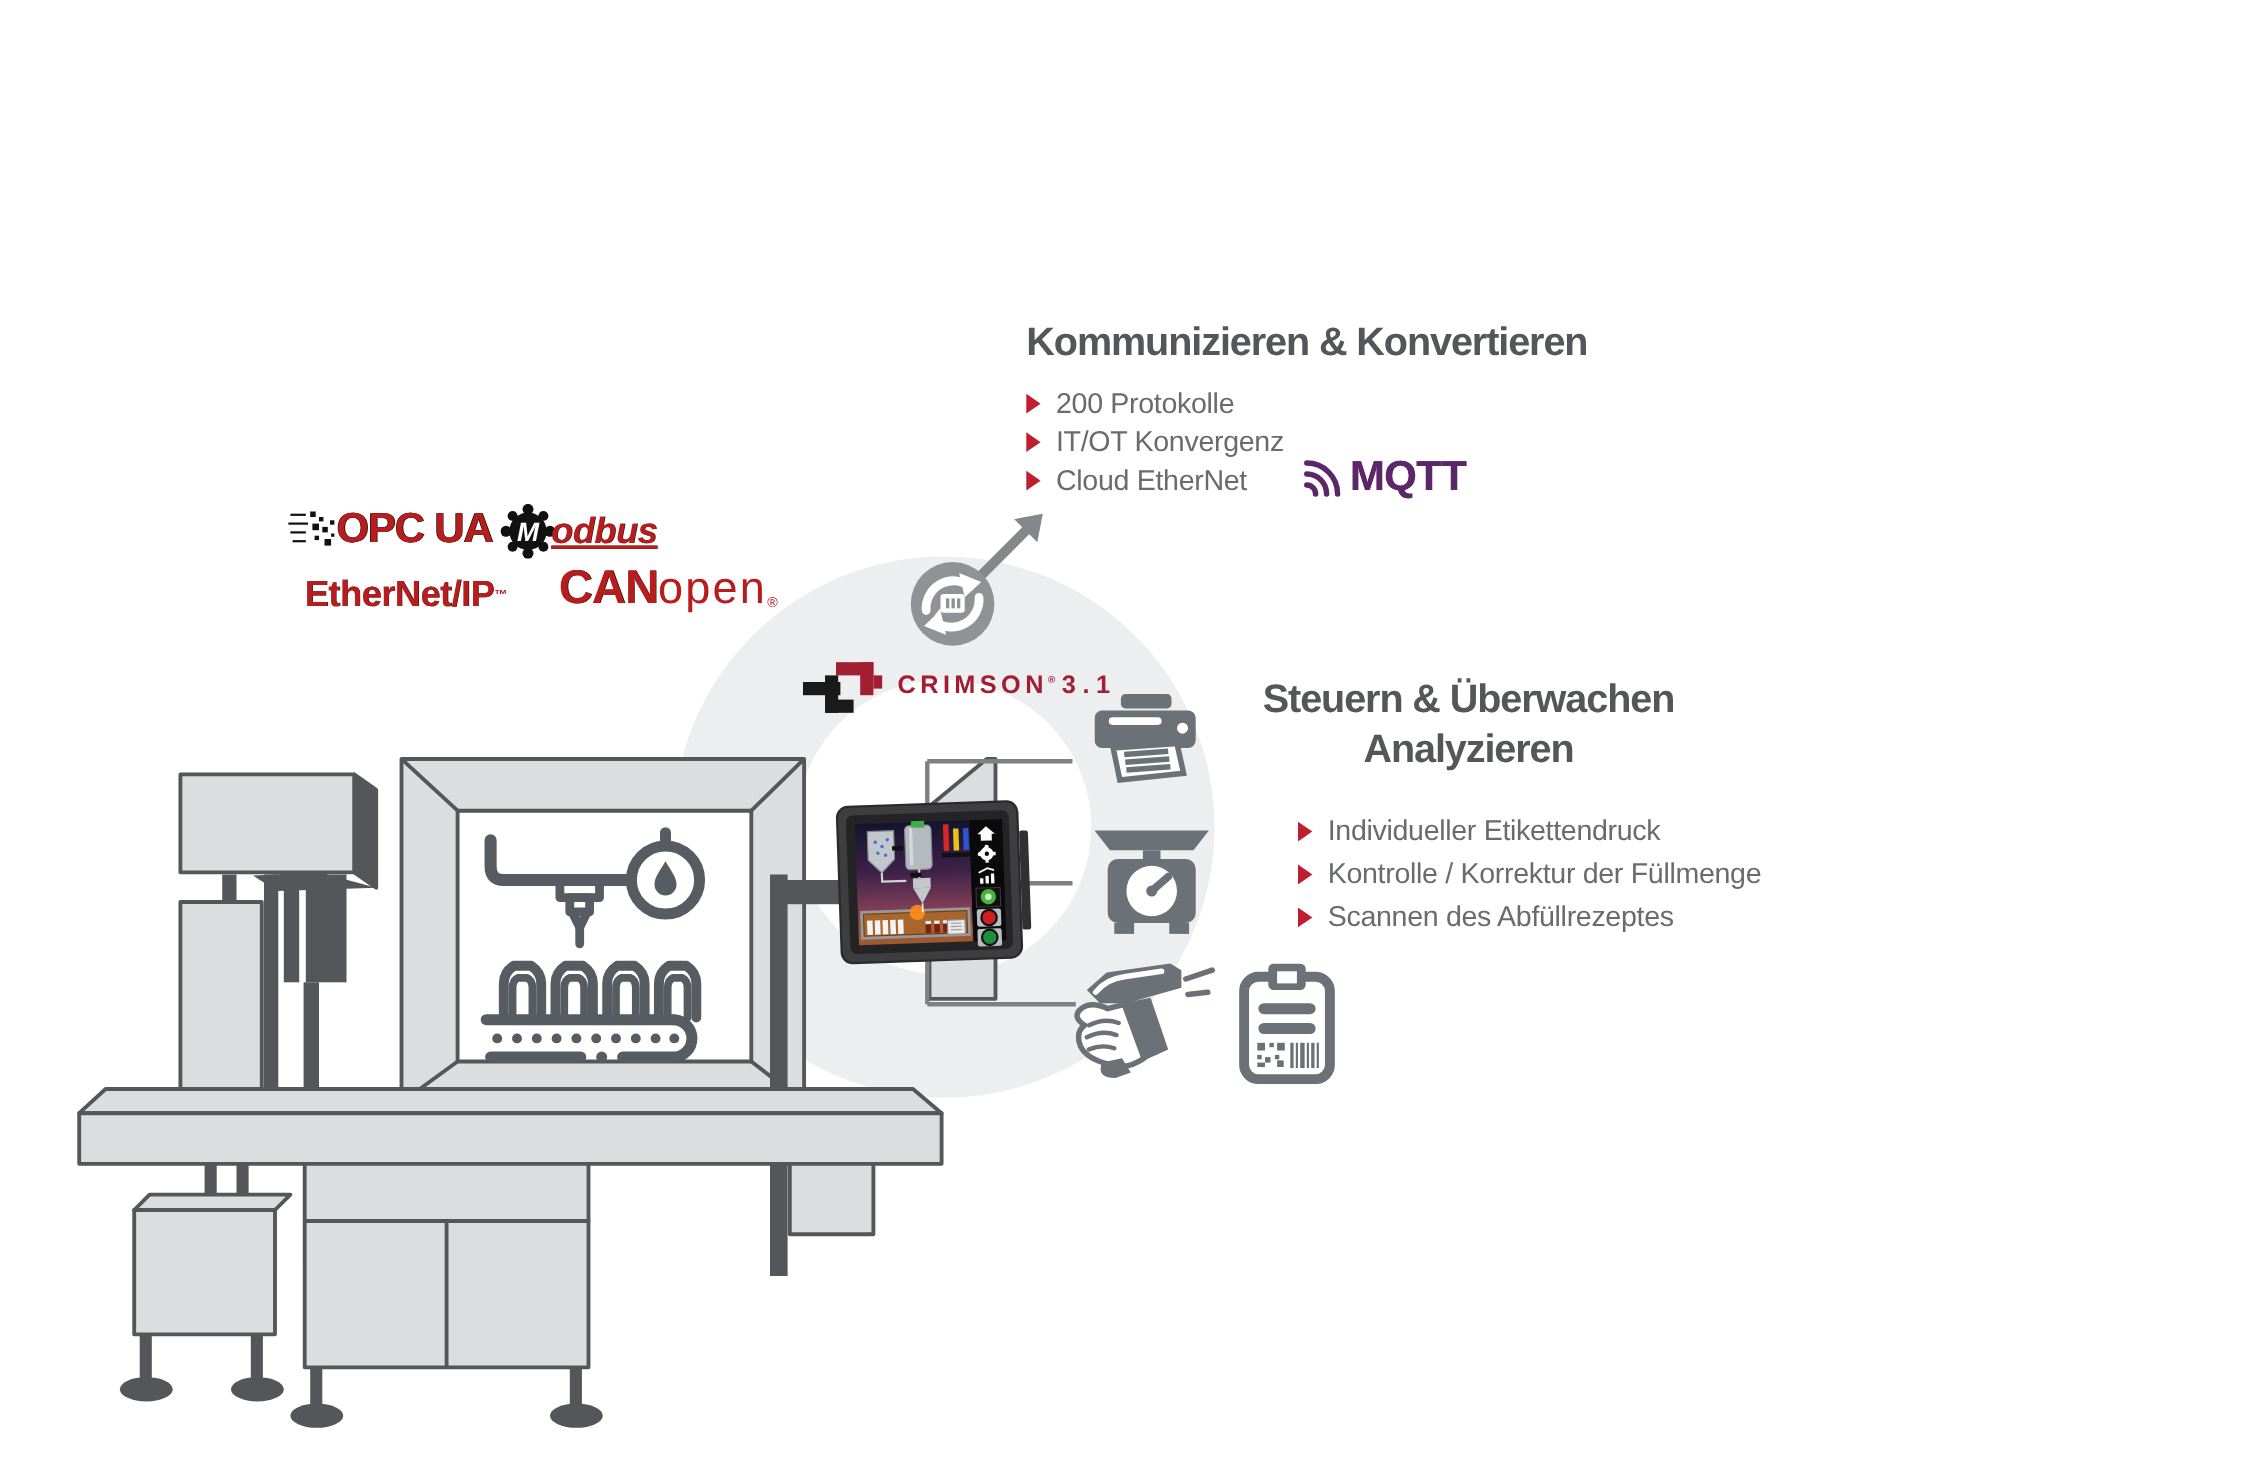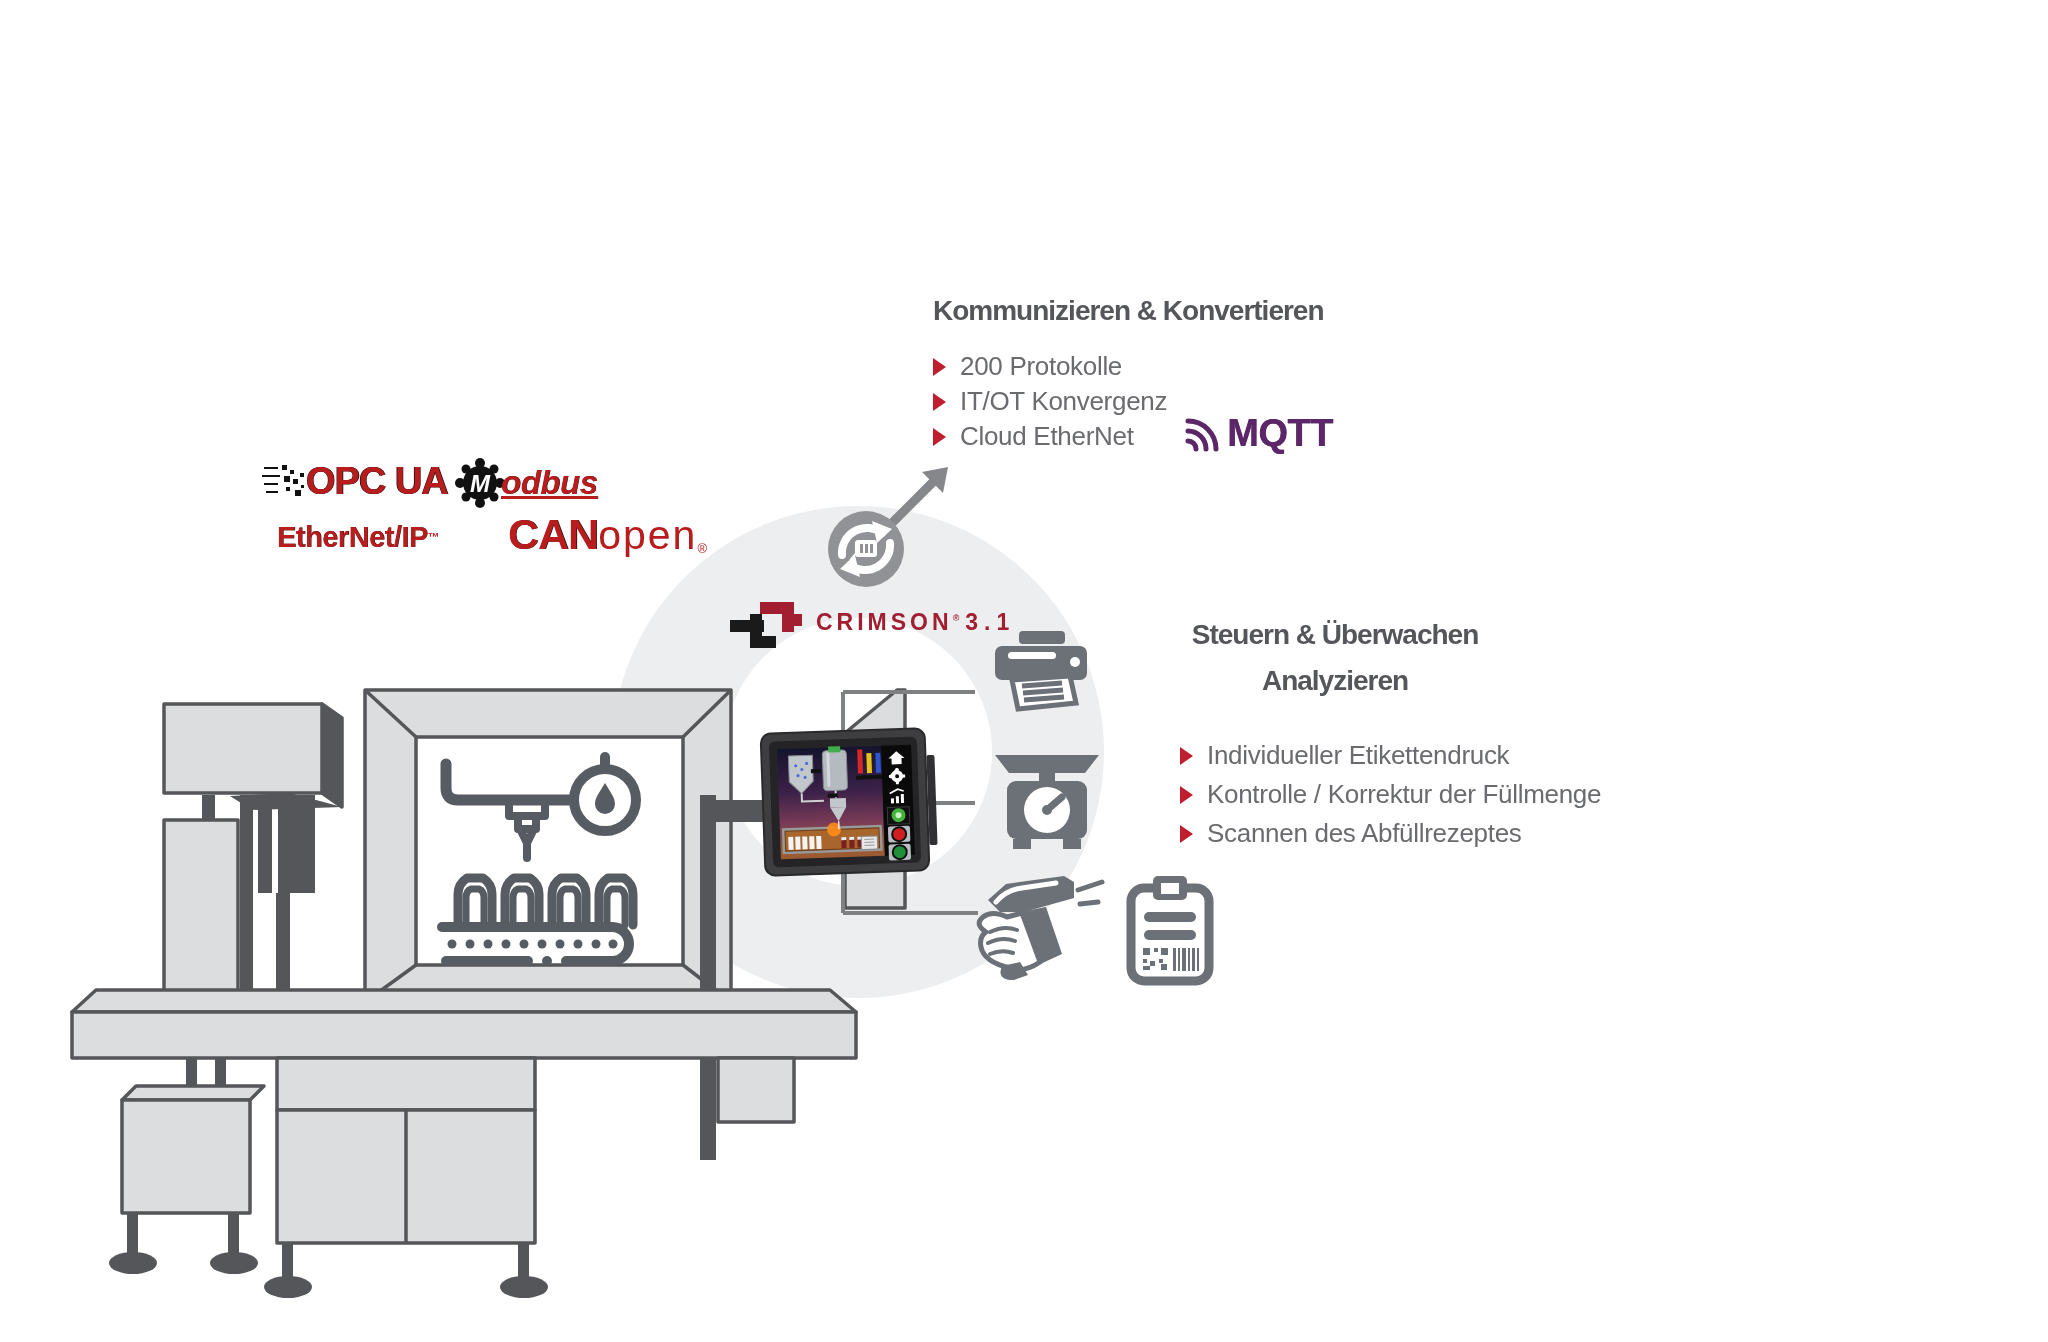--- a/index.html
+++ b/index.html
@@ -1,34 +1,34 @@
 <!DOCTYPE html>
 <html><head>
 <meta charset="utf-8">
 <style>
   html,body{margin:0;padding:0;background:#fff;}
   #canvas{position:relative;width:2048px;height:1342px;background:#ffffff;overflow:hidden;
           font-family:"Liberation Sans",sans-serif;}
   .abs{position:absolute;}
   svg{display:block;}
   
-  .sec-title{font-weight:bold;color:#54565A;font-size:28px;letter-spacing:-1px;line-height:46px;}
+  .sec-title{font-weight:bold;color:#54565A;font-size:36px;letter-spacing:-1px;line-height:46px;}
   .bullets{display:flex;flex-direction:column;}
   .bullet{display:flex;align-items:center;color:#6A6B6E;font-size:26px;letter-spacing:-0.3px;}
   .tri{width:0;height:0;border-left:13px solid #BE1E2D;border-top:9px solid transparent;
        border-bottom:9px solid transparent;margin-right:14px;flex:0 0 auto;}
   .k-bullet{height:35px;}
   .s-bullet{height:39px;}
   
   .logo-black{color:#b91c1c;}
   .opcua-text{font-size:38px;font-weight:bold;letter-spacing:-1px;
               text-shadow:0.6px 0 #111,-0.6px 0 #111;}
   .modbus-text{font-size:33px;font-weight:bold;font-style:italic;letter-spacing:-0.5px;
                text-shadow:0.4px 0 #111;text-decoration:underline;}
-  .enet-text{font-size:29px;font-weight:bold;letter-spacing:-0.5px;text-shadow:0.4px 0 #111;}
+  .enet-text{font-size:33px;font-weight:bold;letter-spacing:-0.5px;text-shadow:0.4px 0 #111;}
   .tm{font-size:12px;vertical-align:super;font-weight:bold;}
   .can-caps{font-size:43px;font-weight:bold;letter-spacing:-1px;text-shadow:0.6px 0 #111;}
   .can-open{font-size:41px;font-weight:normal;letter-spacing:2px;}
   .reg{font-size:13px;vertical-align:sub;}
   .mqtt-wrap{display:flex;align-items:flex-start;}
   .mqtt-text{font-size:38px;font-weight:bold;color:#5C2768;letter-spacing:-0.5px;
              text-shadow:0.5px 0 #5C2768;}
   .crimson-wrap{display:flex;align-items:center;}
   .crimson-text{color:#A21E31;font-weight:bold;font-size:23px;letter-spacing:4px;margin-left:8px;}
   .crimson-reg{font-size:9px;vertical-align:super;letter-spacing:0;}

